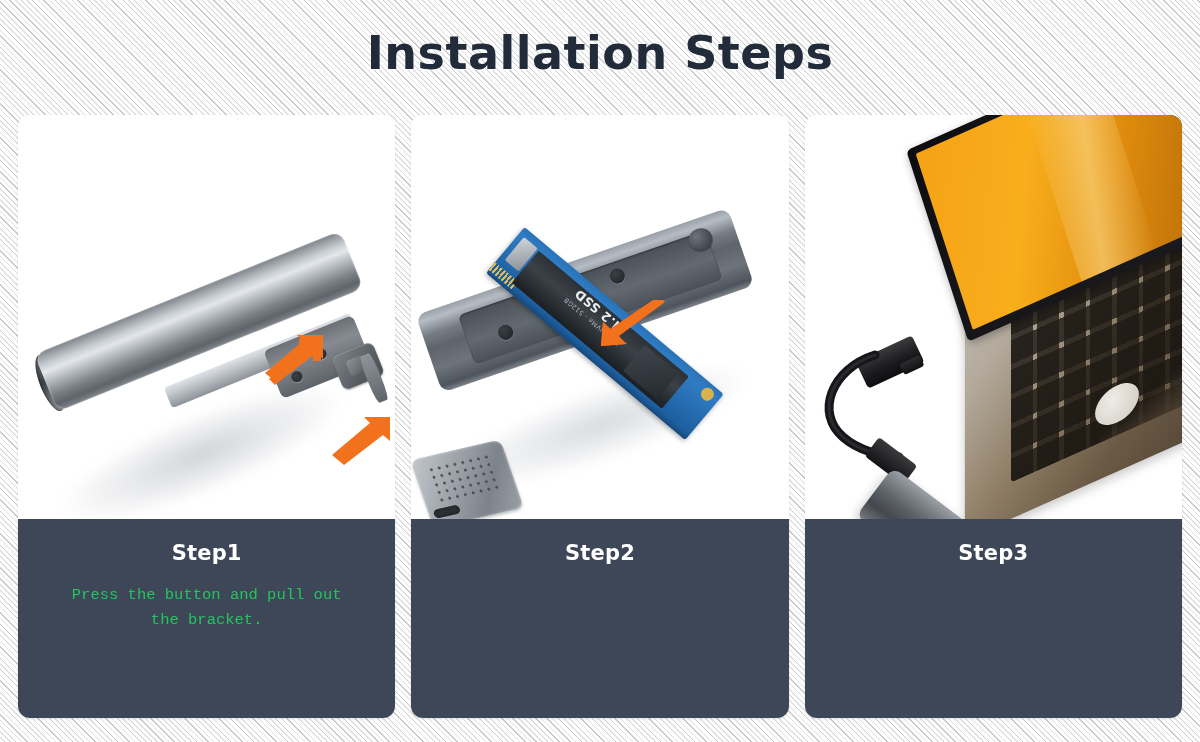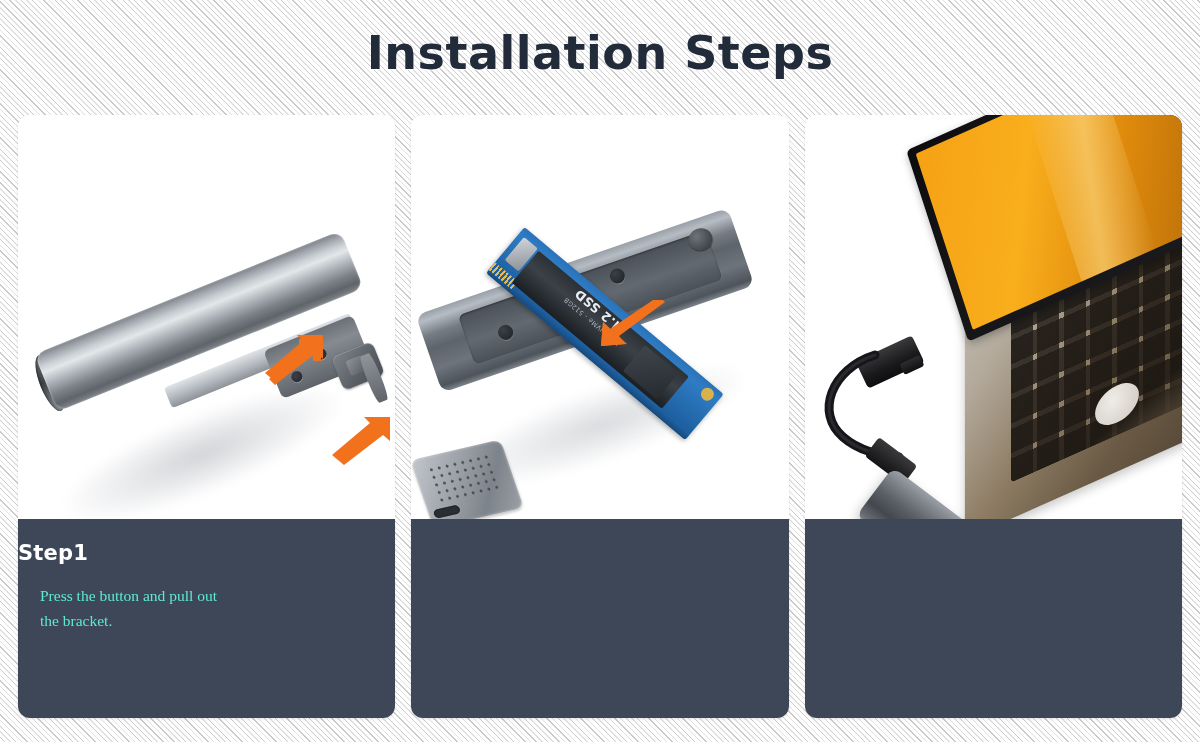--- a/index.html
+++ b/index.html
@@ -76,36 +76,37 @@
     position: relative;
     height: 404px;
     background: #ffffff;
     overflow: hidden;
   }
 
   .caption {
     flex: 1;
     background: #3e4757;
     color: #ffffff;
+    text-align: center;
     padding-top: 22px;
   }
   .caption-title {
     font-size: 21px;
     font-weight: bold;
     letter-spacing: 0.2px;
     margin-bottom: 18px;
     font-family: "DejaVu Sans", "Liberation Sans", sans-serif;
   }
   .caption-text {
     font-size: 15.5px;
     line-height: 25px;
-    color: #5eead4;
+    color: #22c55e;
     padding: 0 22px;
     white-space: pre-line;
-    font-family: Liberation Serif, serif;
+    font-family: Liberation Mono, monospace;
   }
 
   
   .s1-wrap { position:absolute; inset:0; }
 
   .s1-shadow {
     position: absolute;
     left: 34px; top: 300px;
     width: 300px; height: 78px;
     background: radial-gradient(ellipse at 50% 50%, rgba(120,125,135,0.33) 0%, rgba(150,155,165,0.10) 55%, rgba(255,255,255,0) 72%);
@@ -531,20 +532,21 @@
 
           <div class="s2-arrow">
             <svg width="70" height="54" viewBox="0 0 70 54">
               <polygon fill="#f2711c" points="68,2 22,36 28,44 4,46 6,22 13,29 62,-4"></polygon>
               <polygon fill="#f2711c" points="4,46 6,22 30,44"></polygon>
             </svg>
           </div>
         </div>
       </div>
       <div class="caption">
+        <div class="caption-title">Step2</div>
       </div>
     </div>
 
     <div class="card">
       <div class="photo">
         <div class="s3-wrap">
           <div class="s3-base"></div>
           <div class="s3-keys"></div>
           <div class="s3-trackpad"></div>
           <div class="s3-screen">
@@ -560,17 +562,18 @@
           </svg>
 
           <div class="s3-device-plug"></div>
           <div class="s3-device">
             
             
           </div>
         </div>
       </div>
       <div class="caption">
+        <div class="caption-title">Step3</div>
       </div>
     </div>
 
   </div>
 </div>
 
 </body></html>

